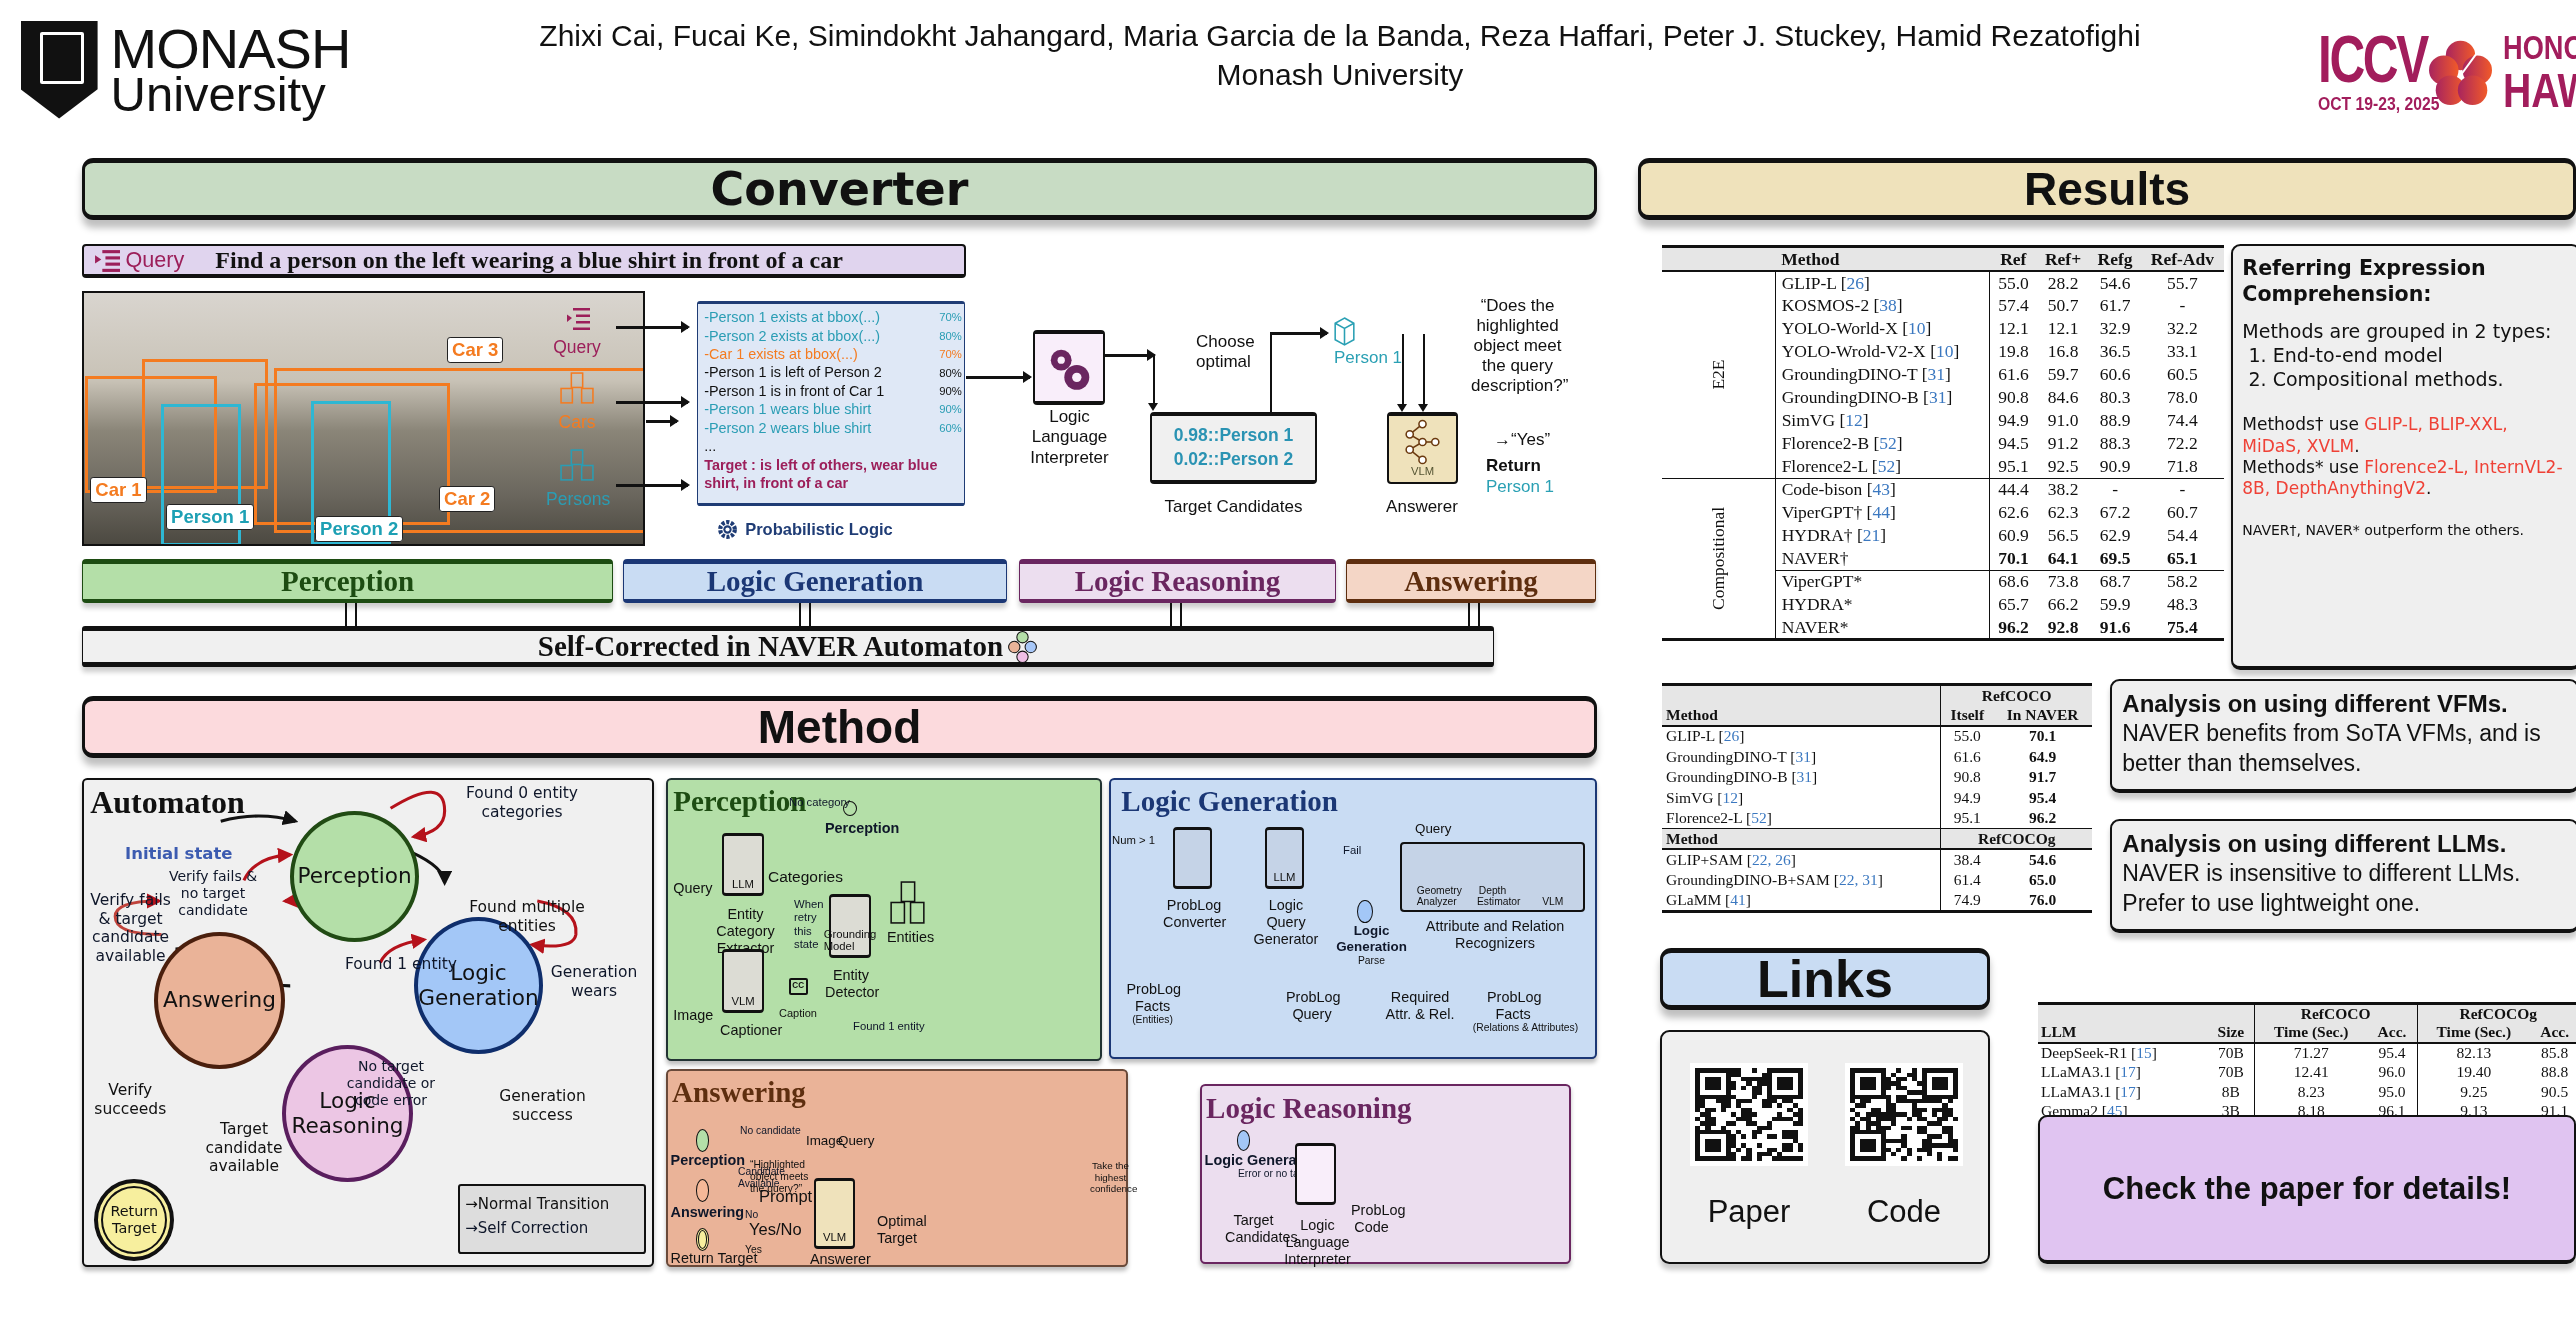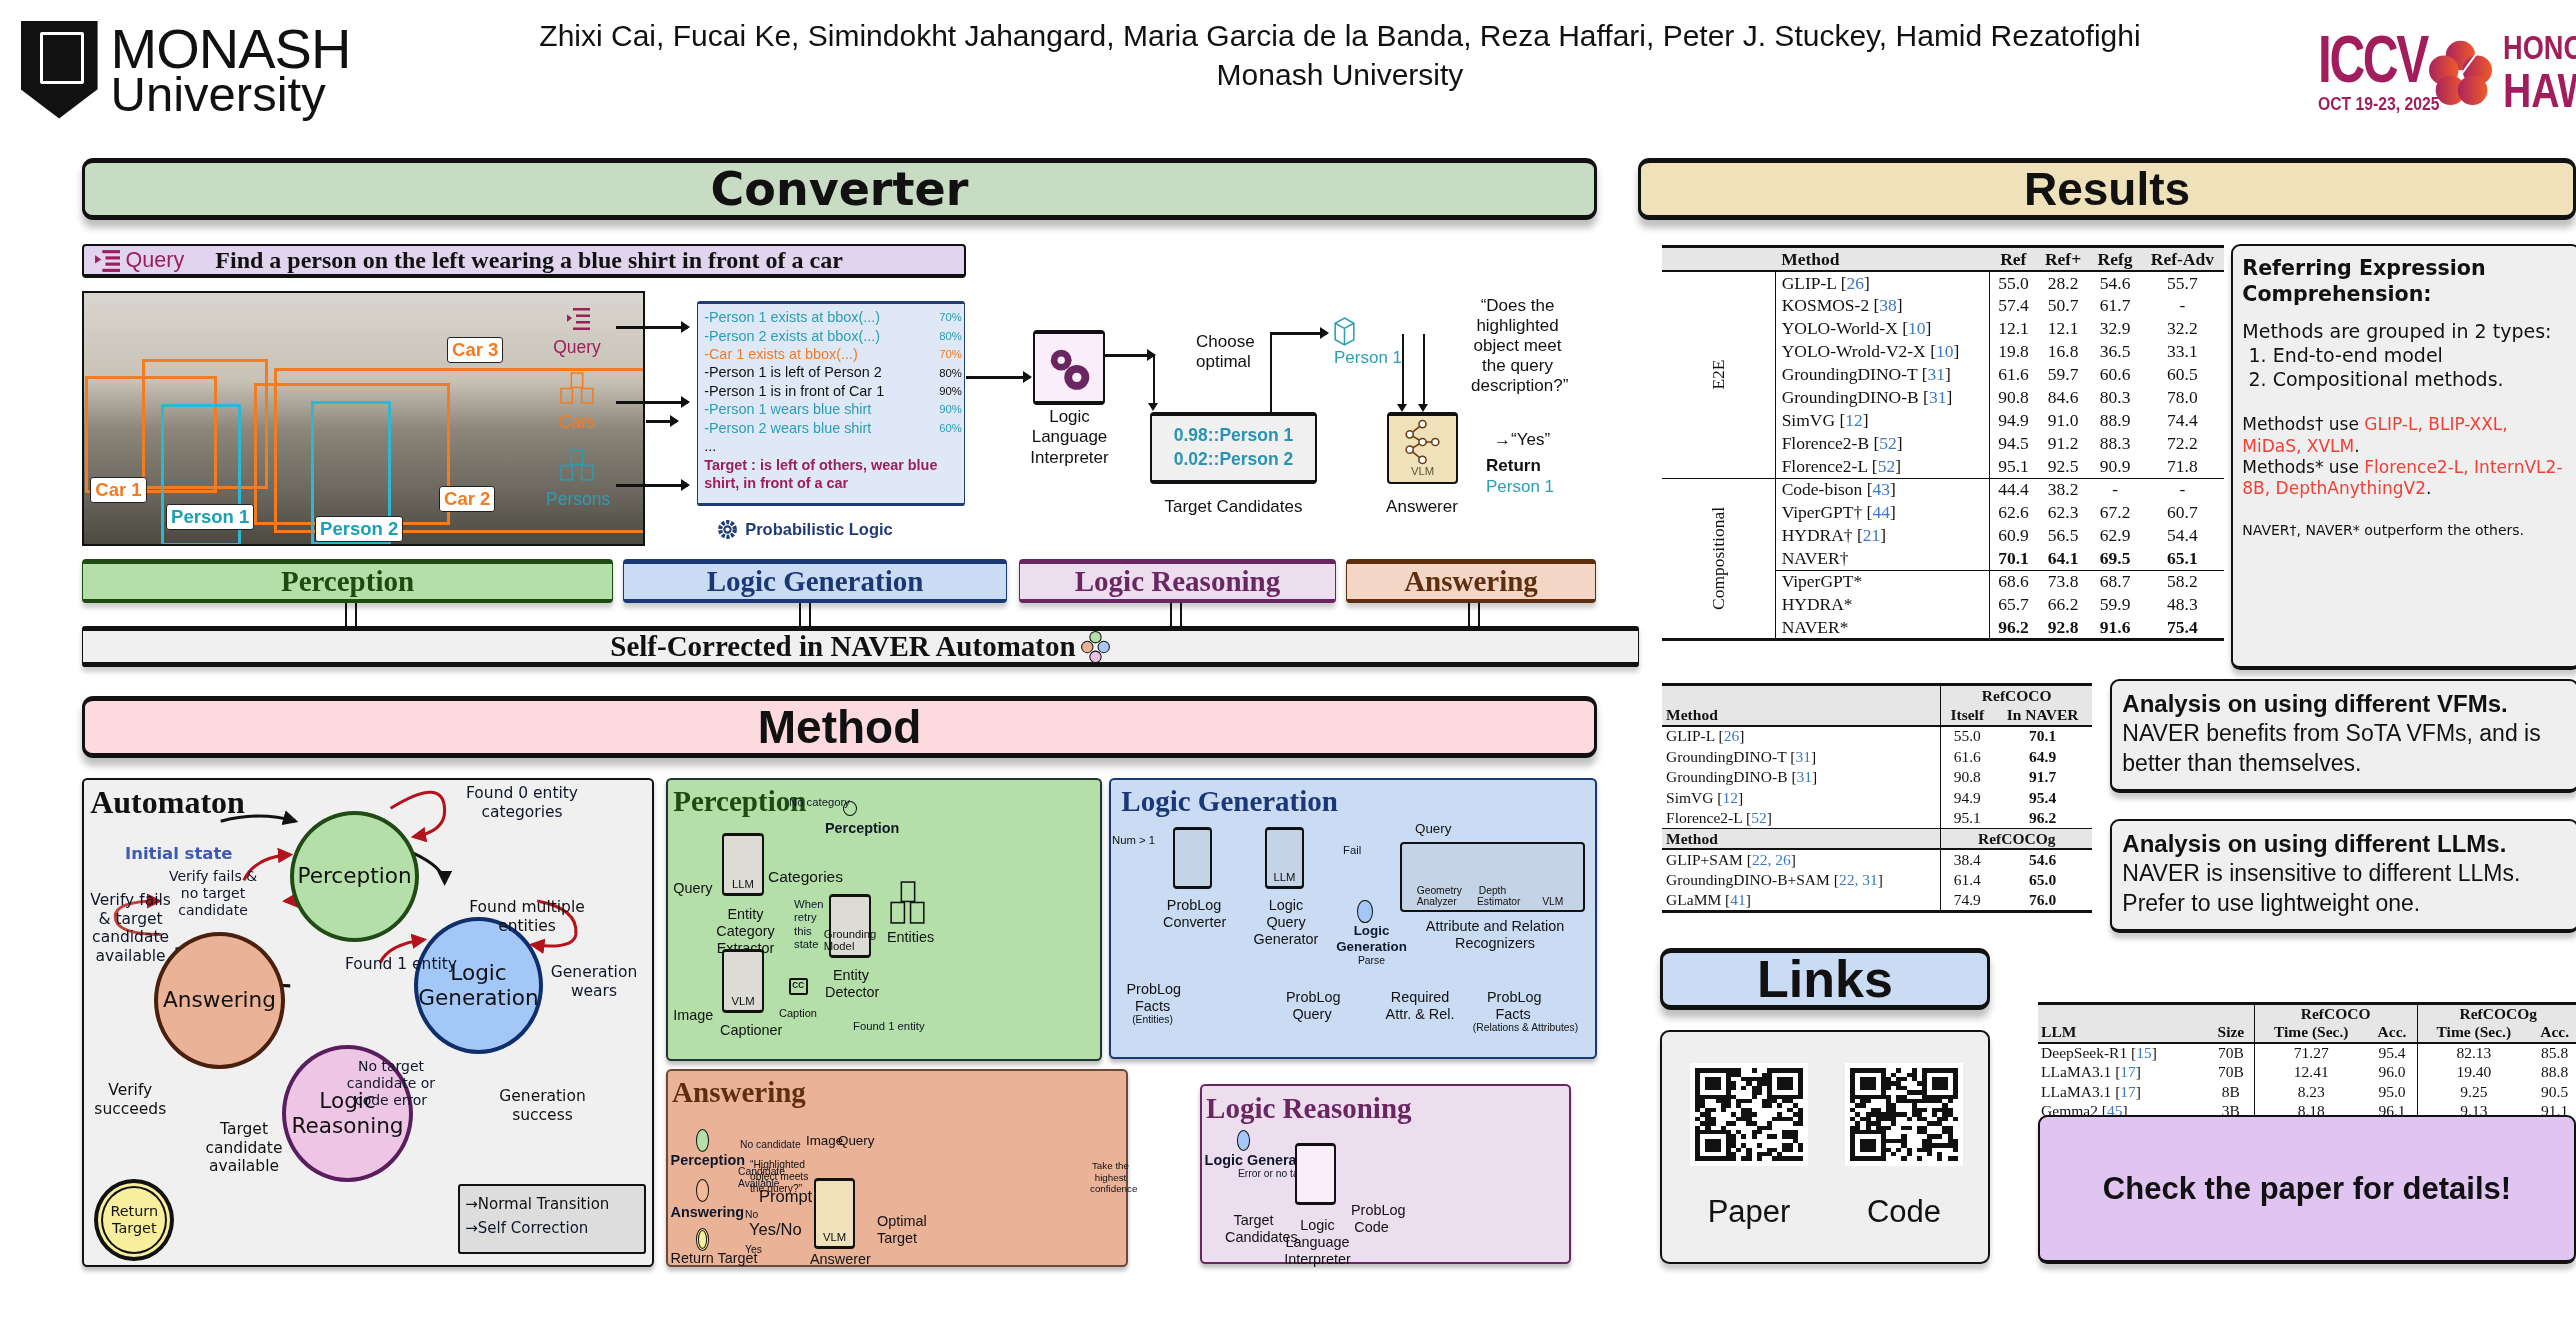--- a/index.html
+++ b/index.html
@@ -58,21 +58,21 @@
 #vlm-question{left:1471px;top:296px;width:93px;text-align:center;font-size:17px;line-height:1.18}
 #yes{left:1494px;top:430px;font-size:17px}
 #ret{left:1486px;top:456px;font-size:17px;font-weight:bold}
 #ret-p{left:1486px;top:477px;font-size:17px;color:#2aa0b4}
 
 .stage{position:absolute;top:559px;height:44px;border-top:5.2px solid;border-bottom:4.1px solid;border-left:1.5px solid;border-right:1.5px solid;border-radius:4.1px;display:flex;align-items:center;justify-content:center;font-family:"Liberation Serif",serif;font-weight:bold;font-size:29px;box-shadow:0 4.1px 5.2px rgba(0,0,0,.2)}
 #st-per{left:82px;width:531px;background:#b4dfa8;border-color:#1d4c12;color:#1d4c12}
 #st-lg{left:623px;width:384px;background:#c9dcf3;border-color:#1b3775;color:#1b3775}
 #st-lr{left:1019px;width:317px;background:#ecdeef;border-color:#6a2660;color:#6a2660}
 #st-ans{left:1346px;width:250px;background:#f4d6c6;border-color:#5e2e0f;color:#5e2e0f}
-#self-corr{left:82px;top:626px;width:1557px;height:41px;background:#f0f0f0;border:1.5px solid #111;border-top-width:5.2px;border-bottom-width:5.2px;border-radius:3.1px;display:flex;align-items:center;justify-content:center;font-family:"Liberation Serif",serif;font-weight:bold;font-size:29px;box-shadow:0 4.1px 5.2px rgba(0,0,0,.2)}
+#self-corr{left:82px;top:626px;width:1412px;height:41px;background:#f0f0f0;border:1.5px solid #111;border-top-width:5.2px;border-bottom-width:5.2px;border-radius:3.1px;display:flex;align-items:center;justify-content:center;font-family:"Liberation Serif",serif;font-weight:bold;font-size:29px;box-shadow:0 4.1px 5.2px rgba(0,0,0,.2)}
 .vpair{position:absolute;top:603px;width:15.5px;height:23px}
 .vpair i{position:absolute;top:0;width:1.5px;height:23px;background:#111}
 
 .panel{position:absolute;border:2.1px solid;border-radius:5.2px;box-shadow:0 3.1px 4.1px rgba(0,0,0,.25)}
 #p-auto{left:82px;top:778px;width:572px;height:489px;background:#f0f0f0;border-color:#111}
 #p-per{left:666px;top:778px;width:436px;height:283px;background:#b4dfa8;border-color:#233}
 #p-lg{left:1109px;top:778px;width:488px;height:281px;background:#c9dcf3;border-color:#1b3775}
 #p-ans{left:666px;top:1069px;width:462px;height:198px;background:#eab398;border-color:#6a4a3a}
 #p-lr{left:1200px;top:1084px;width:371px;height:180px;background:#ecdeef;border-color:#6a2660}
 .ptitle{position:absolute;font-family:"Liberation Serif",serif;font-weight:bold}
@@ -427,21 +427,21 @@
   <div class="txt small" style="left:247px;top:175px">Parse</div>
   <div class="txt" style="left:268px;top:209px;width:82px;font-size:14.4px">Required Attr. &amp; Rel.</div>
   <div class="txt" style="left:376px;top:209px;width:52px;font-size:14.4px">ProbLog Facts</div>
   <div class="txt small" style="left:350px;top:242px;width:129px">(Relations &amp; Attributes)</div>
 </div>
 
 <div id="p-ans" class="panel">
   <div class="ptitle" style="left:4.1px;top:5.2px;font-size:29px;color:#5e2e0f">Answering</div>
   <div class="abs" style="left:28px;top:58px;width:13.4px;height:23px;border-radius:50%;background:#b4dfa8;border:1.5px solid #111"></div>
   <div class="txt red" style="left:2.6px;top:81px;font-weight:bold;font-size:14.4px">Perception</div>
-  <div class="txt red" style="left:72px;top:68px;font-size:10.3px">No candidate</div>
+  <div class="txt red" style="left:72px;top:54px;font-size:10.3px">No candidate</div>
   <div class="txt red" style="left:70px;top:95px;width:41px;font-size:10.3px">Candidate Available</div>
   <div class="abs" style="left:28px;top:108px;width:13.4px;height:23px;border-radius:50%;background:#f5b898;border:1.5px solid #111"></div>
   <div class="txt red" style="left:2.6px;top:133px;font-weight:bold;font-size:14.4px">Answering</div>
   <div class="txt red" style="left:77px;top:138px;font-size:10.3px">No</div>
   <div class="abs" style="left:28px;top:157px;width:13.4px;height:23px;border-radius:50%;background:#f7ef9e;border:1.5px solid #111;outline:1px solid #111;outline-offset:-3.6px"></div>
   <div class="txt" style="left:2.6px;top:179px;font-size:14.4px">Return Target</div>
   <div class="txt" style="left:77px;top:173px;font-size:10.3px">Yes</div>
   <div class="txt" style="left:82px;top:88px;width:67px;font-size:10.3px;text-align:left">“Highlighted object meets the query?”</div>
   <div class="txt" style="left:91px;top:116px;font-size:16.5px">Prompt</div>
   <div class="txt" style="left:81px;top:149px;font-size:16.5px">Yes/No</div>

